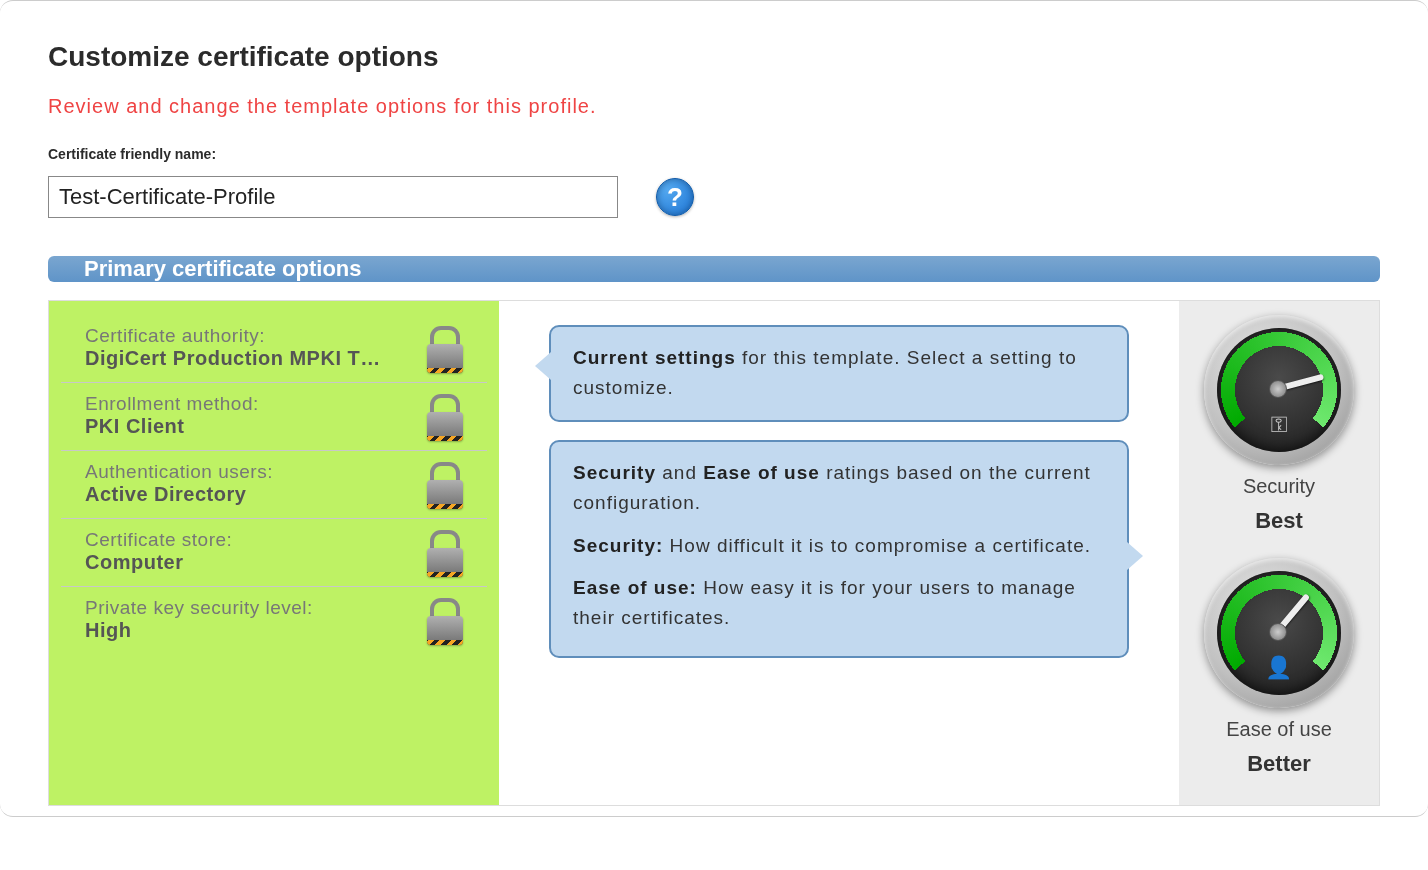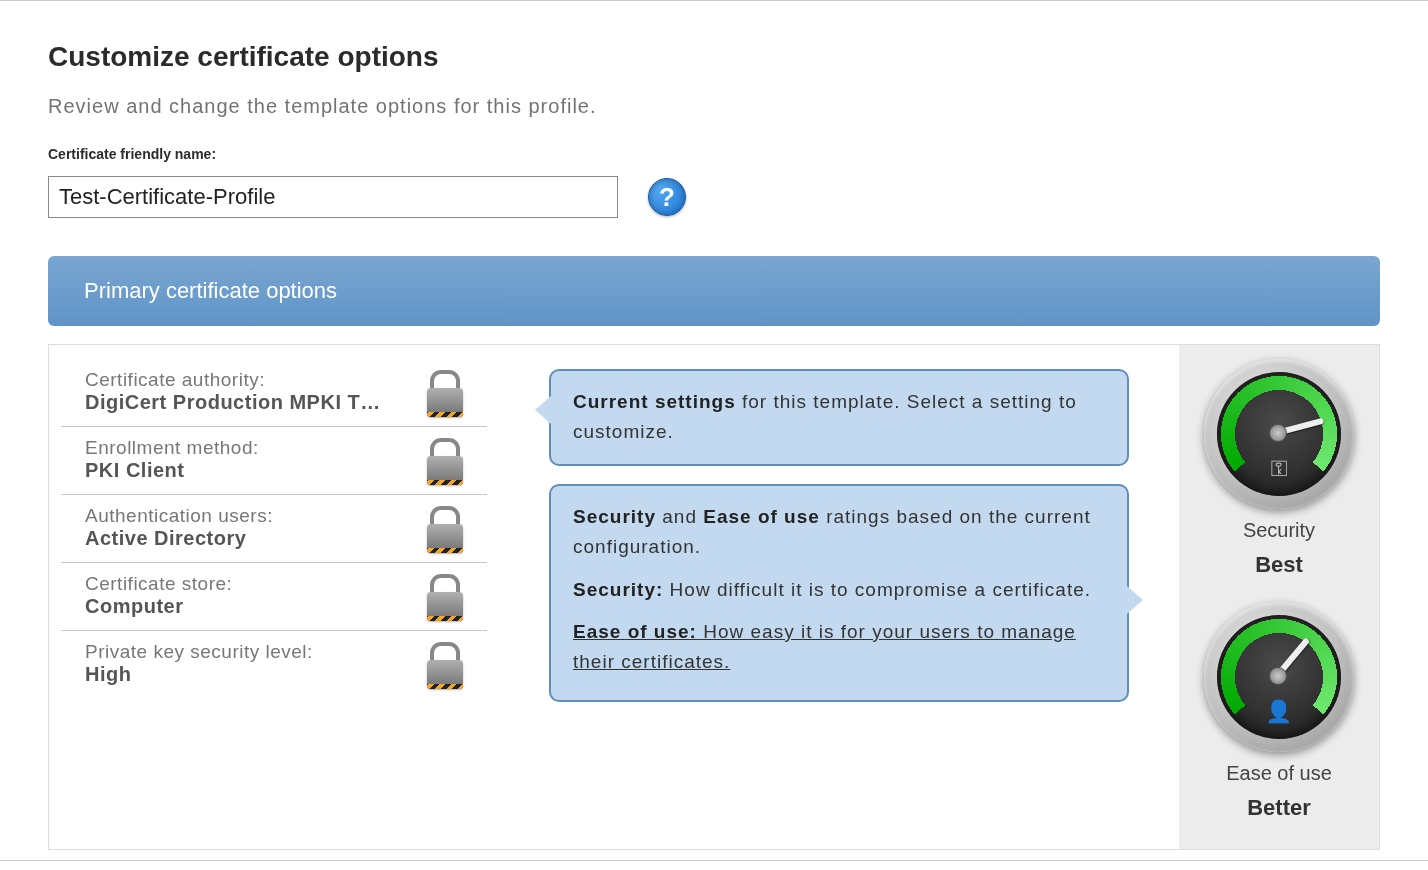--- a/index.html
+++ b/index.html
@@ -7,43 +7,44 @@
       font-family: Arial, Helvetica, sans-serif;
       font-size: 18px;
       color: #333;
       background: #fff;
       padding: 0;
     }
     .container {
       padding: 40px 48px 10px;
       border-top: 1px solid #ccc;
       border-bottom: 1px solid #ccc;
+      border-radius: 13px;
     }
     .page-title {
       font-size: 28px;
       font-weight: bold;
       color: #2b2b2b;
       margin-bottom: 22px;
     }
     .page-subtitle {
       font-size: 20px;
-      color: #737373;
+      color: #ef4444;
       letter-spacing: 1px;
       margin-bottom: 28px;
     }
     .field-label {
       font-size: 14px;
       font-weight: bold;
       color: #2b2b2b;
       margin-bottom: 14px;
     }
     .name-row {
       display: flex;
       align-items: center;
-      gap: 30px;
+      gap: 38px;
       margin-bottom: 38px;
     }
     .name-input {
       width: 570px;
       height: 42px;
       border: 1px solid #888;
       font-size: 22px;
       padding: 4px 10px;
       color: #222;
     }
@@ -59,35 +60,35 @@
       font-weight: bold;
       font-size: 26px;
       box-shadow: inset 0 0 6px rgba(0,0,0,0.3), 0 1px 3px rgba(0,0,0,0.3);
       cursor: pointer;
       border: 1px solid #0f5aa8;
     }
     .section-header {
       background: linear-gradient(#7aa6d0, #5f94c8);
       color: #fff;
       font-size: 22px;
-      font-weight: normal;
-      padding: 22px 36px;
+      font-weight: bold;
+      padding: 0 36px;
       border-radius: 6px;
       margin-bottom: 18px;
     }
     .panel {
       display: flex;
       background: #ececec;
       border: 1px solid #ddd;
       min-height: 470px;
       max-width: 1340px;
     }
     .option-list {
       width: 450px;
-      background: #ffffff;
+      background: #bef264;
       padding: 14px 12px 0;
     }
     .option-item {
       padding: 10px 24px 12px;
       border-bottom: 1px solid #c8c8c8;
       display: flex;
       justify-content: space-between;
       align-items: center;
       cursor: pointer;
     }
@@ -208,21 +209,21 @@
       height: 0;
       border-top: 16px solid transparent;
       border-bottom: 16px solid transparent;
       border-left: 18px solid #5f8ebb;
       z-index: -1;
     }
     .callout2 {
       padding-bottom: 22px;
     }
     .callout p { margin-bottom: 12px; }
-    .callout p:last-child { margin-bottom: 0; text-decoration: underline; }
+    .callout p:last-child { margin-bottom: 0; }
 
     .gauges {
       width: 200px;
       background: #ececec;
       padding: 14px 10px;
       display: flex;
       flex-direction: column;
       align-items: center;
       gap: 10px;
     }

